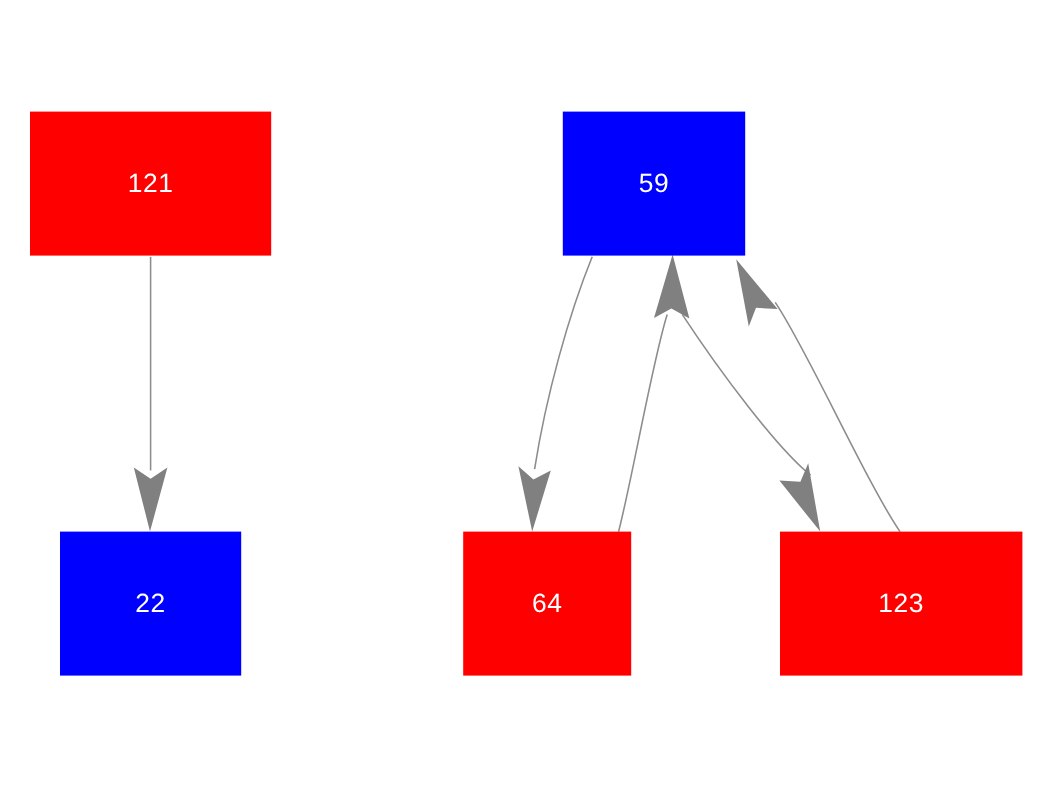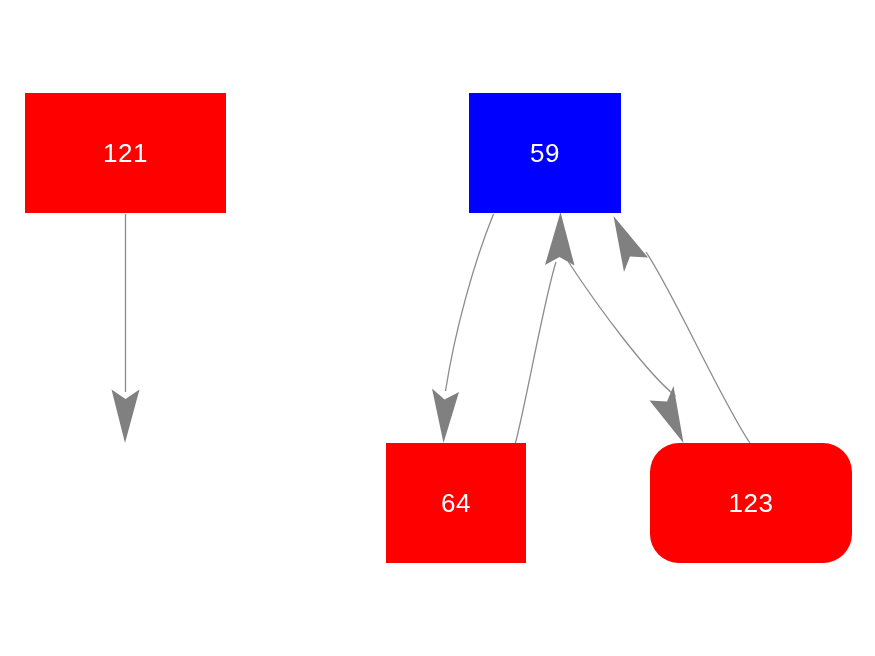--- a/index.html
+++ b/index.html
@@ -25,21 +25,21 @@
     height: 656px;
   }
   .node {
     position: absolute;
     box-sizing: border-box;
     display: flex;
     align-items: center;
     justify-content: center;
     color: #ffffff;
     font-family: "Liberation Sans", sans-serif;
-    font-size: 26px;
+    font-size: 22px;
     font-weight: 400;
     line-height: 1;
     letter-spacing: 0.5px;
     user-select: none;
   }
   .node-label {
     pointer-events: none;
   }
   .edge-path {
     fill: none;
@@ -81,26 +81,29 @@
     <g>
       <path class="edge-path" d="M 750.0 443 C 722 402, 672 290, 646.0 252"></path>
       <path class="edge-head" d="M 613.5 216.0 L 648.0 257.5 L 630.0 256.5 L 624.0 272.0 Z"></path>
     </g>
   </svg>
 
   <div class="node" style="left:25px; top:93px; width:201px; height:120px; background:#ff0000;">
     <span class="node-label">121</span>
   </div>
 
+  <div class="node" style="left:50px; top:443px; width:151px; height:120px; background:#0000ff;">
+    <span class="node-label">22</span>
+  </div>
 
   <div class="node" style="left:469px; top:93px; width:152px; height:120px; background:#0000ff;">
     <span class="node-label">59</span>
   </div>
 
   <div class="node" style="left:386px; top:443px; width:140px; height:120px; background:#ff0000;">
     <span class="node-label">64</span>
   </div>
 
-  <div class="node" style="left:650px; top:443px; width:202px; height:120px; background:#ff0000;border-radius:29px;">
+  <div class="node" style="left:650px; top:443px; width:202px; height:120px; background:#ff0000;">
     <span class="node-label">123</span>
   </div>
 
 </div>
 
 </body></html>

